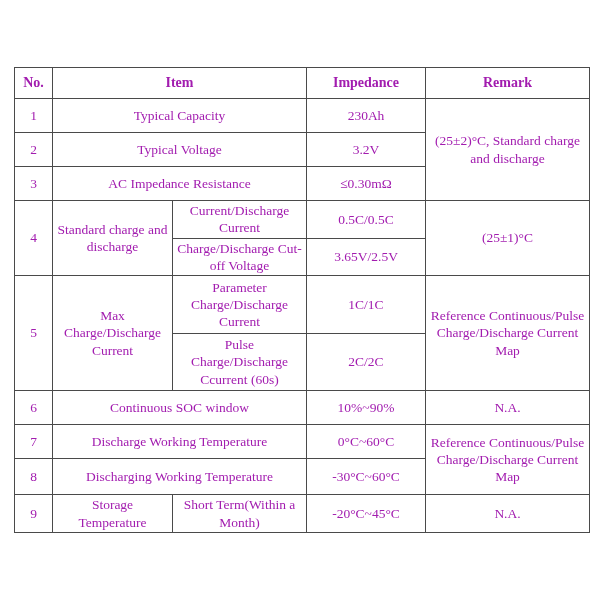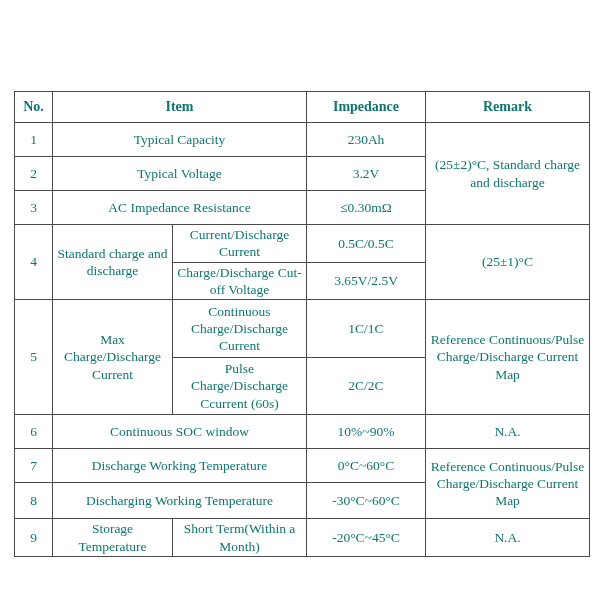--- a/index.html
+++ b/index.html
@@ -16,23 +16,22 @@
   }
   table.spec {
     position: absolute;
     left: 14px;
     top: 67px;
     width: 575px;
     border-collapse: collapse;
     table-layout: fixed;
     font-family: "Liberation Serif", "DejaVu Serif", serif;
     font-size: 13.5px;
-    color: #0f766e;
+    color: #a21caf;
     background: #ffffff;
-    margin-top: 24px;
   }
   table.spec th,
   table.spec td {
     border: 1px solid #4a4a4a;
     text-align: center;
     vertical-align: middle;
     padding: 1px 4px;
     line-height: 1.28;
     overflow: hidden;
   }
@@ -91,21 +90,21 @@
       <td rowspan="2">(25±1)°C</td>
     </tr>
     <tr style="height:36px">
       <td>Charge/Discharge Cut-off Voltage</td>
       <td>3.65V/2.5V</td>
     </tr>
 
     <tr style="height:58px">
       <td rowspan="2">5</td>
       <td rowspan="2">Max Charge/Discharge Current</td>
-      <td>Continuous Charge/Discharge Current</td>
+      <td>Parameter Charge/Discharge Current</td>
       <td>1C/1C</td>
       <td rowspan="2" class="remark-wide">Reference Continuous/Pulse Charge/Discharge Current Map</td>
     </tr>
     <tr style="height:57px">
       <td>Pulse Charge/Discharge Ccurrent (60s)</td>
       <td>2C/2C</td>
     </tr>
 
     <tr style="height:34px">
       <td>6</td>

